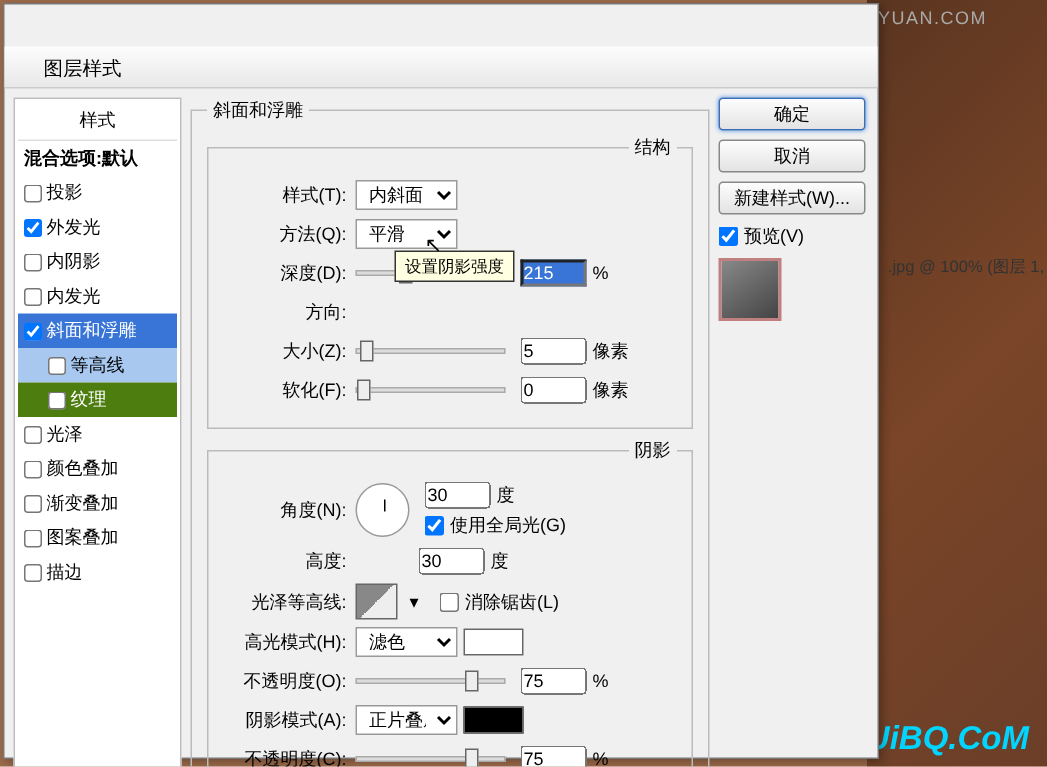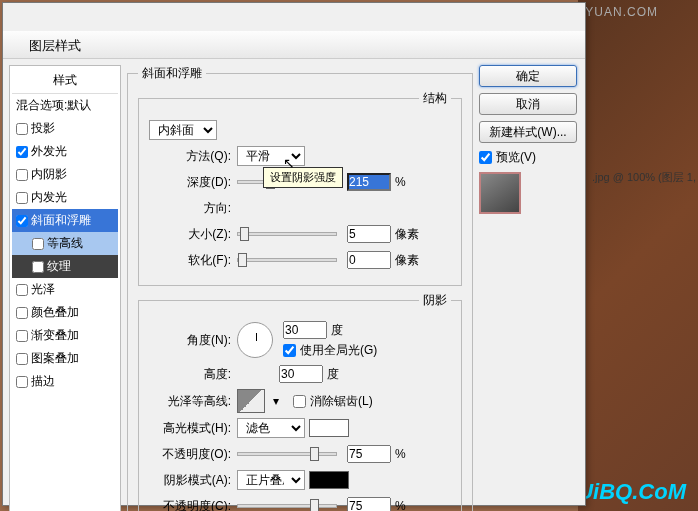--- a/index.html
+++ b/index.html
@@ -8,24 +8,24 @@
 .watermark-top { position: absolute; top: 4px; right: 40px; color: #aaa; font-size: 11px; letter-spacing: 1px; }
 .watermark-top b { color: #fff; }
 .watermark-bottom { position: absolute; bottom: 6px; right: 12px; color: #00d4ff; font-size: 22px; font-weight: bold; font-style: italic; }
 .bg-label { position: absolute; top: 170px; right: 2px; color: #333; font-size: 11px; }
 .dialog { position: absolute; left: 2px; top: 2px; width: 584px; height: 504px; background: #f0f0f0; border: 1px solid #777; box-shadow: 2px 2px 6px rgba(0,0,0,0.3); }
 .titlebar { height: 28px; background: linear-gradient(#fdfdfd, #e8e8e8); border-bottom: 1px solid #ccc; padding: 6px 26px; font-size: 13px; margin-top: 28px; }
 .content { display: flex; height: calc(100% - 28px); padding: 6px; gap: 6px; }
 .sidebar { width: 112px; border: 1px solid #bbb; background: #fff; padding: 2px; }
 .sidebar-header { text-align: center; padding: 4px; border-bottom: 1px solid #ddd; }
 .sidebar-item { padding: 3px 4px; display: flex; align-items: center; gap: 3px; cursor: pointer; }
-.sidebar-item.parent { font-weight: normal; }
+.sidebar-item.parent { font-weight: bold; }
 .sidebar-item.sel { background: #3875d7; color: #fff; }
 .sidebar-item.sub { padding-left: 20px; background: #a8c8f0; }
-.sidebar-item.sub.sel { background: #404040; color: #fff; }
+.sidebar-item.sub.sel { background: #4d7c0f; color: #fff; }
 .sidebar-item input[type=checkbox] { width: 12px; height: 12px; }
 .main { flex: 1; display: flex; gap: 6px; }
 .center { flex: 1; }
 fieldset { border: 1px solid #bbb; padding: 8px 10px 10px; margin-bottom: 6px; }
 legend { padding: 0 4px; }
 .inner-fs legend { font-size: 12px; text-align: right; }
 .row { display: flex; align-items: center; margin: 4px 0; min-height: 22px; }
 .row label { width: 88px; text-align: right; padding-right: 6px; }
 .row .val { display: flex; align-items: center; gap: 4px; flex: 1; }
 select, input[type=text] { border: 1px solid #999; height: 20px; padding: 1px 4px; background: #fff; }
@@ -117,20 +117,21 @@
     </div>
 
     <div class="main">
       <div class="center">
         <fieldset>
           <legend>斜面和浮雕</legend>
 
           <fieldset class="inner-fs">
             <legend>结构</legend>
             <div class="row">
+                <label>样式(T):</label>
               <div class="val">
                   <select><option>内斜面</option></select>
                 </div>
               </div>
             <div class="row">
                 <label>方法(Q):</label>
               <div class="val">
                   <select><option>平滑</option></select>
                 </div>
               </div>

